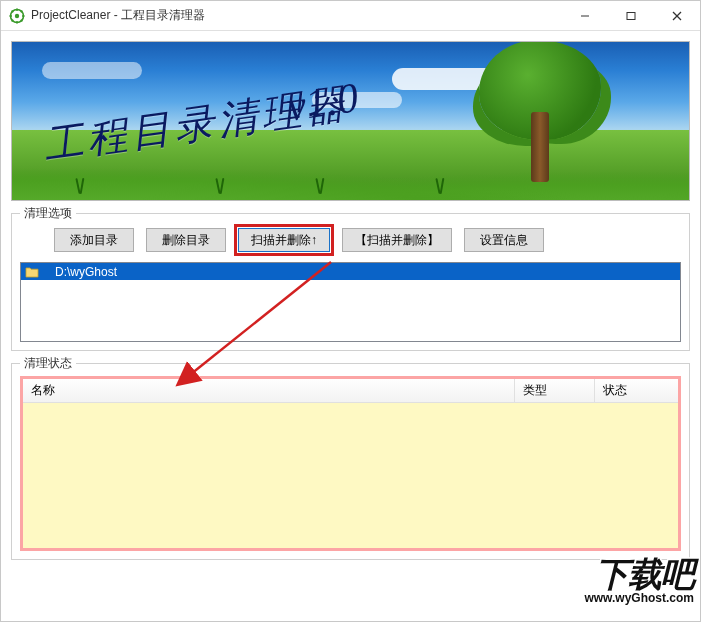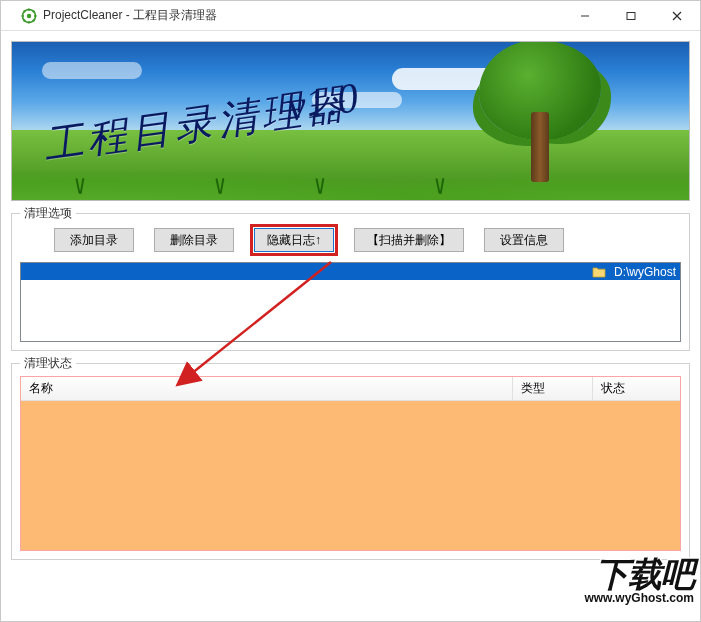--- a/index.html
+++ b/index.html
@@ -16,21 +16,21 @@
     border: 1px solid #c8c8c8;
   }
 
   
   .titlebar {
     height: 30px;
     background: #ffffff;
     border-bottom: 1px solid #e0e0e0;
     display: flex;
     align-items: center;
-    padding-left: 20px;
+    padding-left: 8px;
   }
   .titlebar .icon {
     width: 16px; height: 16px;
     margin-right: 6px;
     display: flex; align-items: center; justify-content: center;
   }
   .titlebar .title {
     flex: 1;
     font-size: 12px;
     color: #333;
@@ -123,21 +123,21 @@
     padding: 0 4px;
     font-size: 12px;
     color: #333;
     font-family: Liberation Mono, monospace;
   }
 
   
   .toolbar {
     display: flex;
     align-items: center;
-    gap: 20px;
+    gap: 12px;
     padding: 2px 0 6px 34px;
   }
   .btn {
     height: 24px;
     min-width: 80px;
     padding: 0 12px;
     background: #e1e1e1;
     border: 1px solid #adadad;
     font-size: 12px;
     display: inline-flex; align-items: center; justify-content: center;
@@ -159,38 +159,37 @@
     margin-top: 4px;
     height: 80px;
     border: 1px solid #828790;
     background: #fff;
     overflow: hidden;
   }
   .list-item {
     height: 17px;
     display: flex; align-items: center;
     padding: 0 4px;
-    gap: 8px;
-    font-size: 12px;
-    justify-content: flex-end;
+    gap: 16px;
+    font-size: 12px;
   }
   .list-item.selected {
     background: #0a63c7;
     color: #fff;
   }
   .folder-icon {
     width: 14px; height: 12px;
     display: inline-block;
   }
 
   
   .status-groupbox .groupbox-label { }
   .tablewrap {
-    border: 1px solid #fca5a5;
-    background: #fdba74;
+    border: 3px solid #fca5a5;
+    background: #fef9c3;
     height: 175px;
     display: flex;
     flex-direction: column;
   }
   .table-head {
     display: flex;
     height: 24px;
     background: #fff;
     border-bottom: 1px solid #e0e0e0;
   }
@@ -300,21 +299,21 @@
     <div class="title-cn">工程目录清理器</div>
     <div class="title-ver">v1.0</div>
   </div>
 
   <div class="groupbox">
     <div class="groupbox-label">清理选项</div>
 
     <div class="toolbar">
       <button class="btn">添加目录</button>
       <button class="btn">删除目录</button>
-      <button class="btn highlighted">隐藏日志↑</button>
+      <button class="btn highlighted">扫描并删除↑</button>
       <button class="btn" style="min-width:110px">【扫描并删除】</button>
       <button class="btn">设置信息</button>
     </div>
 
     <div class="listbox">
       <div class="list-item selected">
         <span class="folder-icon">
           <svg width="14" height="12" viewBox="0 0 14 12">
             <path d="M1 2h4l1 1.2h7V11H1z" fill="#f7d774" stroke="#c9a227" stroke-width="0.8"></path>
           </svg>

